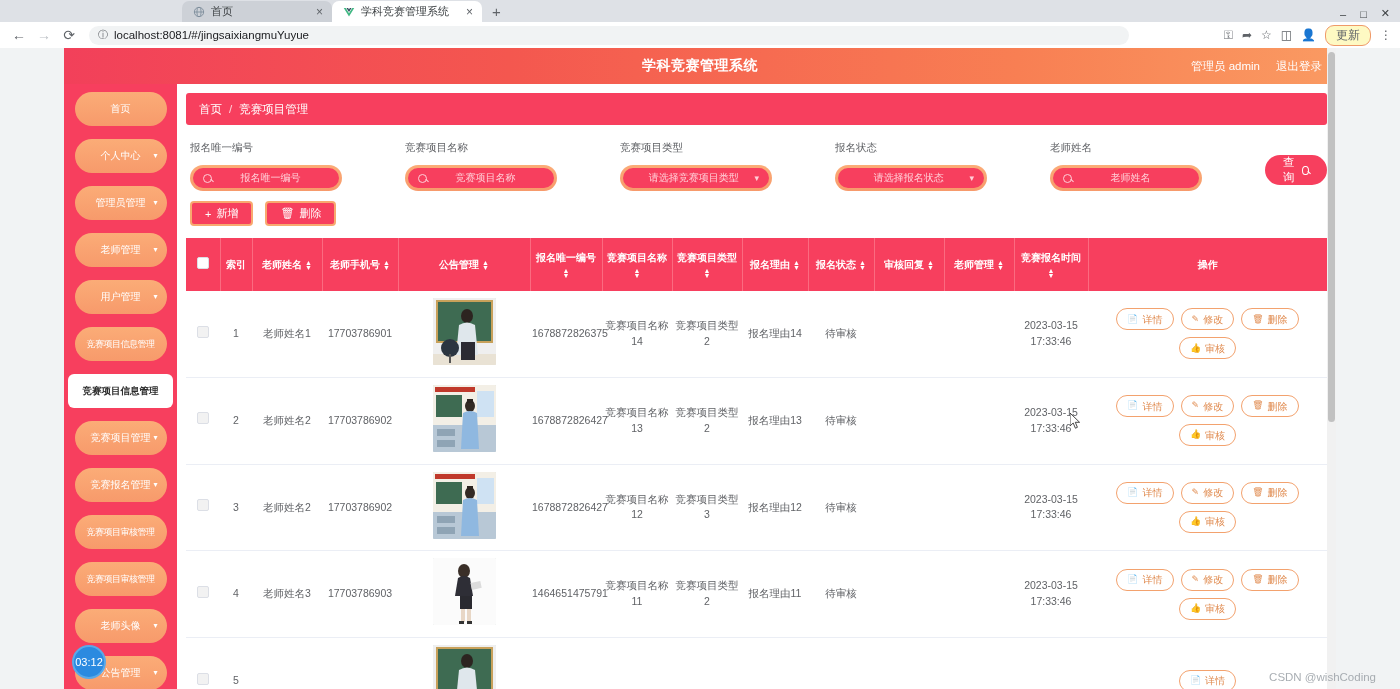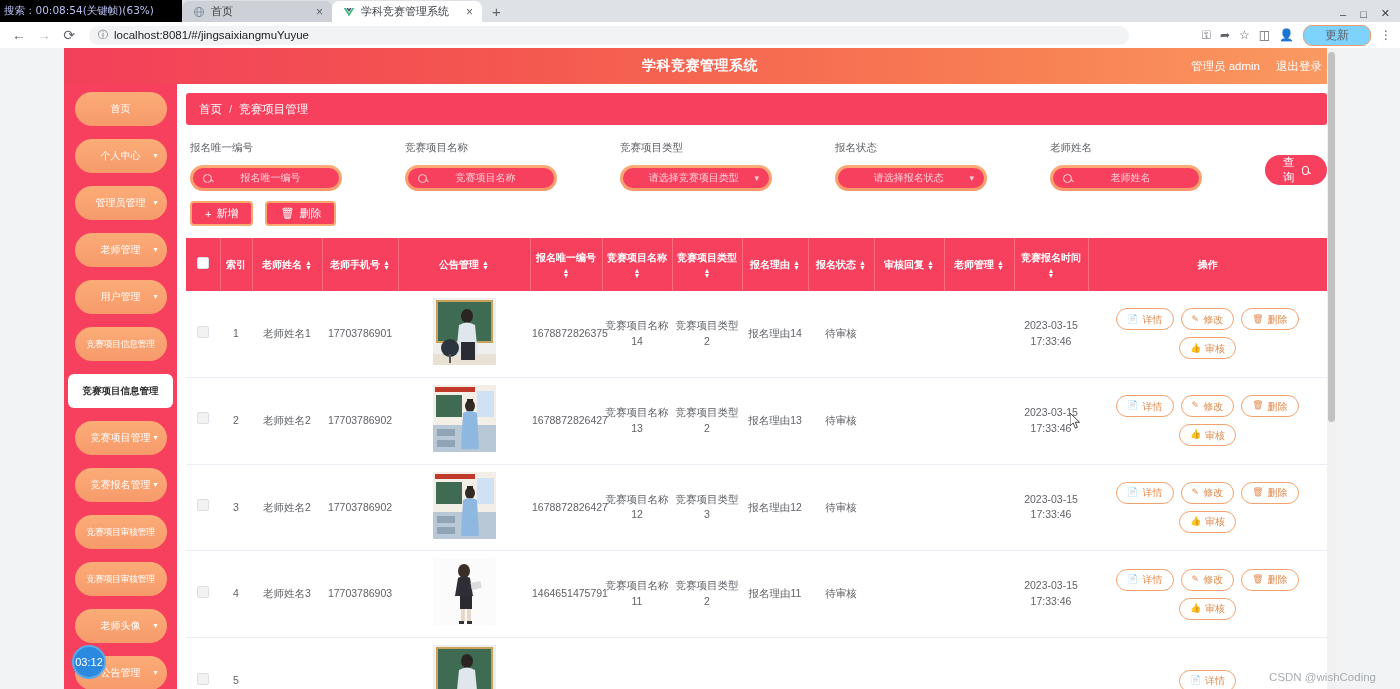--- a/index.html
+++ b/index.html
@@ -40,21 +40,21 @@
   .urlbox {
     flex: 1; height: 19px; background: #f1f3f4; border-radius: 10px;
     display: flex; align-items: center; gap: 6px; padding: 0 9px;
     font-size: 11.5px; color: #202124; margin-left: 4px; max-width: 1040px;
   }
   .urlbox .info { font-size: 10px; color: #5f6368; }
   .tb-icons { display: flex; align-items: center; gap: 9px; margin-left: auto; }
   .tb-icons span { color: #5f6368; font-size: 12px; }
   .update-pill {
     border: 1px solid #ef9a6a; color: #d15f28; border-radius: 9px;
-    font-size: 10px; padding: 1px 21px; background: #7dd3fc;
+    font-size: 10px; padding: 1px 10px; background: #fef9c3;
   }
 
   
   .viewport {
     position: absolute; left: 64px; top: 48px; width: 1272px; height: 641px;
     background: #fff; overflow: hidden;
   }
   
   .gutter-l { position:absolute; left:0; top:48px; width:64px; height:641px; background:#f1f3f4; }
   .gutter-r { position:absolute; left:1336px; top:48px; width:64px; height:641px; background:#f1f3f4; }
@@ -742,19 +742,16 @@
   </div>
 
   <div class="scrollbar">
     <div class="thumb"></div>
   </div>
 
   <svg class="cursor" viewBox="0 0 11 16">
     <polygon points="0,0 0,13 3.2,10 5.4,15.2 7.4,14.3 5.3,9.3 9.6,9.3" fill="#fff" stroke="#333" stroke-width="0.9"></polygon>
   </svg>
 
-  <div class="rec-overlay">
-    <span>搜索：00:08:54(关键帧)(63%)</span>
-  </div>
 
   <div class="watermark">CSDN @wishCoding</div>
 
 </div>
 
 </body></html>

